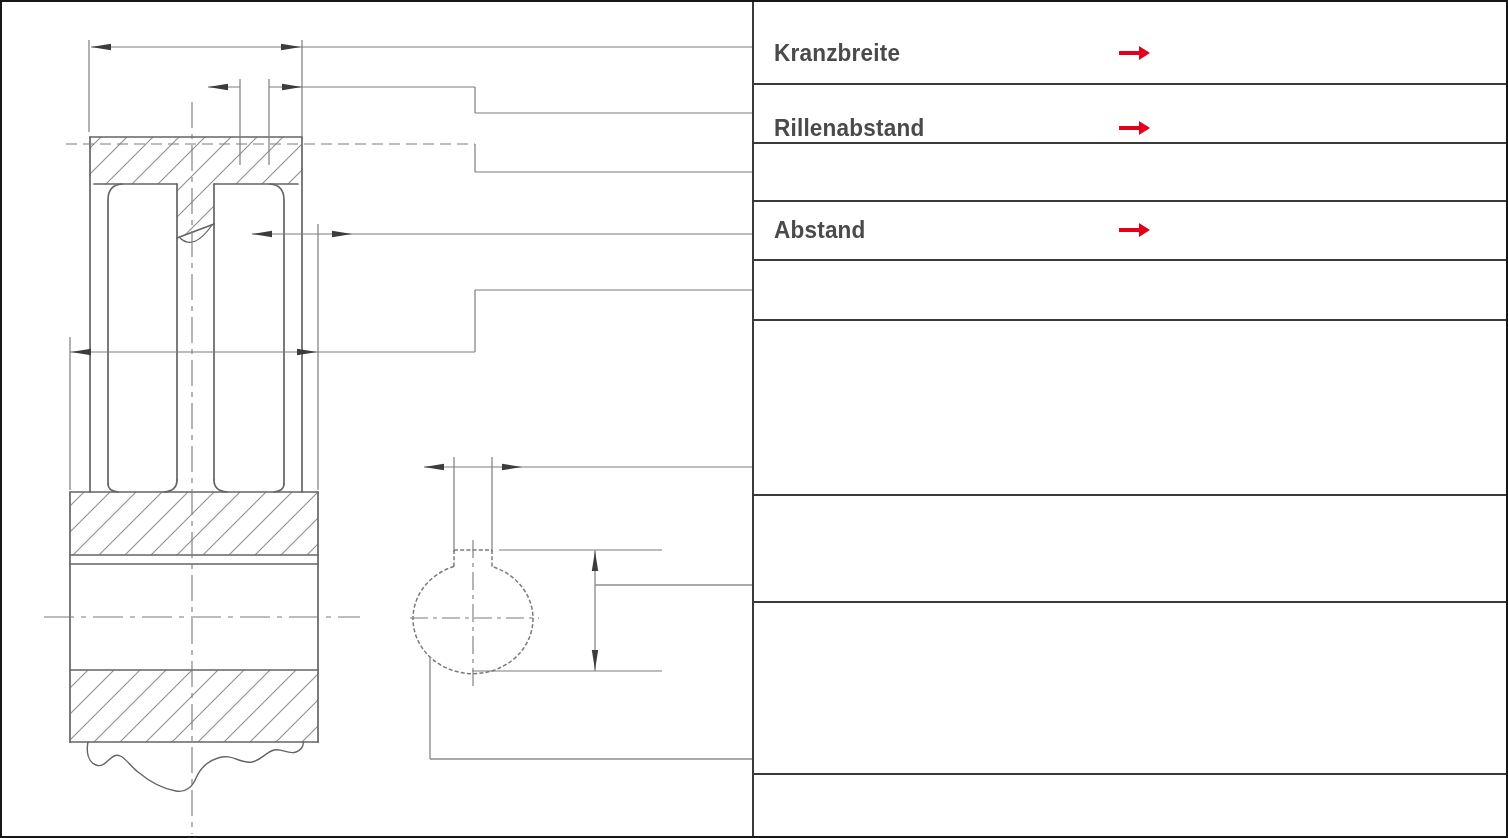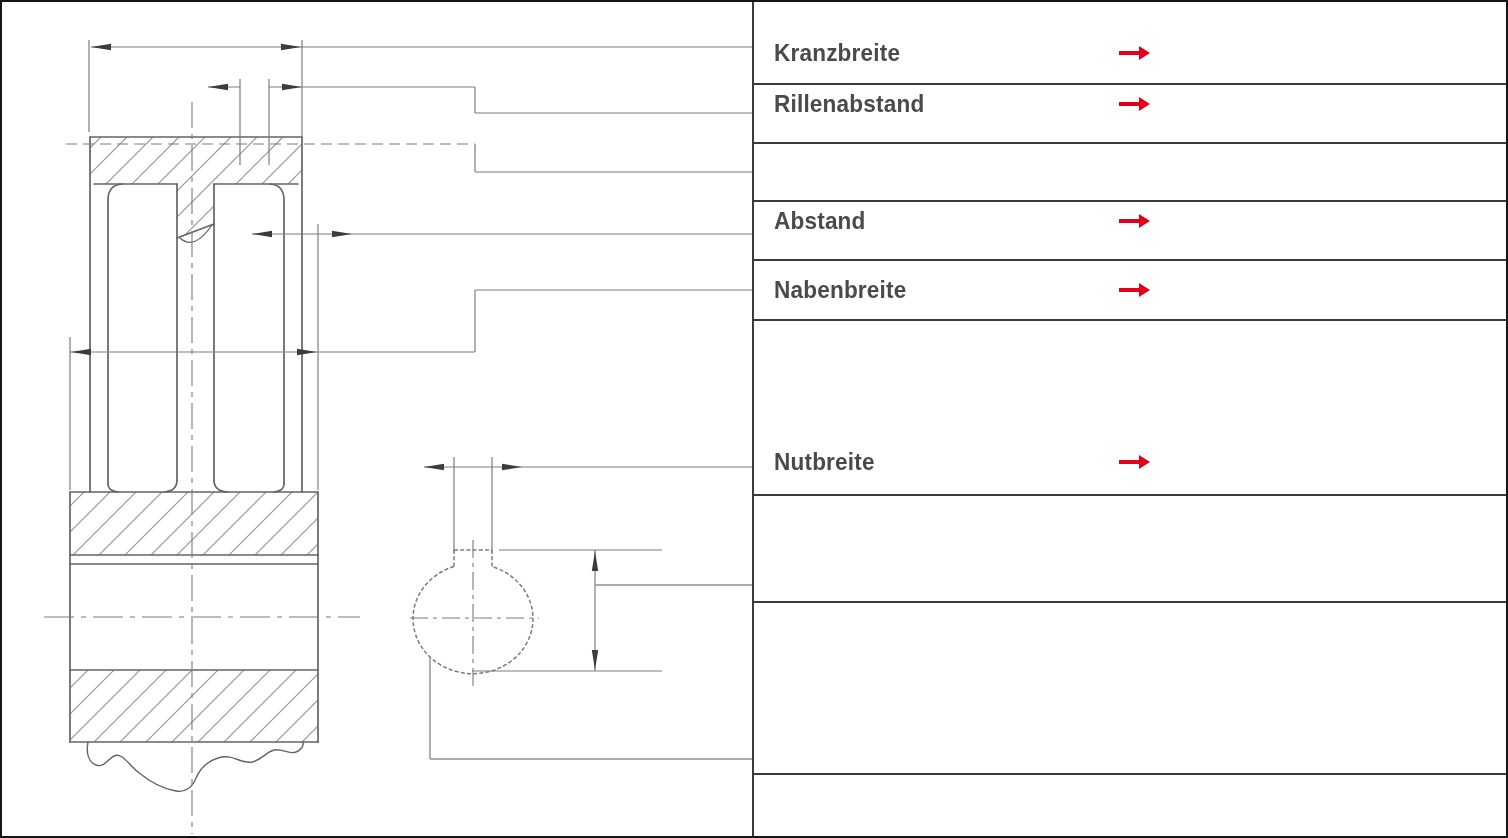--- a/index.html
+++ b/index.html
@@ -141,42 +141,28 @@
   <div class="sep" style="top:599px"></div>
   <div class="sep" style="top:771px"></div>
 
   <div class="callout" style="top:36px">
     <span class="lbl">Kranzbreite</span>
     <span class="red-arrow">
         <i class="shaft"></i>
         <i class="head"></i>
       </span>
   </div>
-  <div class="callout" style="top:87px">
+  <div class="callout" style="top:111px">
     <span class="lbl">Rillenabstand</span>
     <span class="red-arrow">
         <i class="shaft"></i>
         <i class="head"></i>
       </span>
   </div>
-  <div class="callout" style="top:204px">
+  <div class="callout" style="top:213px">
     <span class="lbl">Abstand</span>
-    <span class="red-arrow">
-        <i class="shaft"></i>
-        <i class="head"></i>
-      </span>
-  </div>
-  <div class="callout" style="top:273px">
-    <span class="lbl">Nabenbreite</span>
-    <span class="red-arrow">
-        <i class="shaft"></i>
-        <i class="head"></i>
-      </span>
-  </div>
-  <div class="callout" style="top:445px">
-    <span class="lbl">Nutbreite</span>
     <span class="red-arrow">
         <i class="shaft"></i>
         <i class="head"></i>
       </span>
   </div>
 
 </div>
 
 </body></html>

